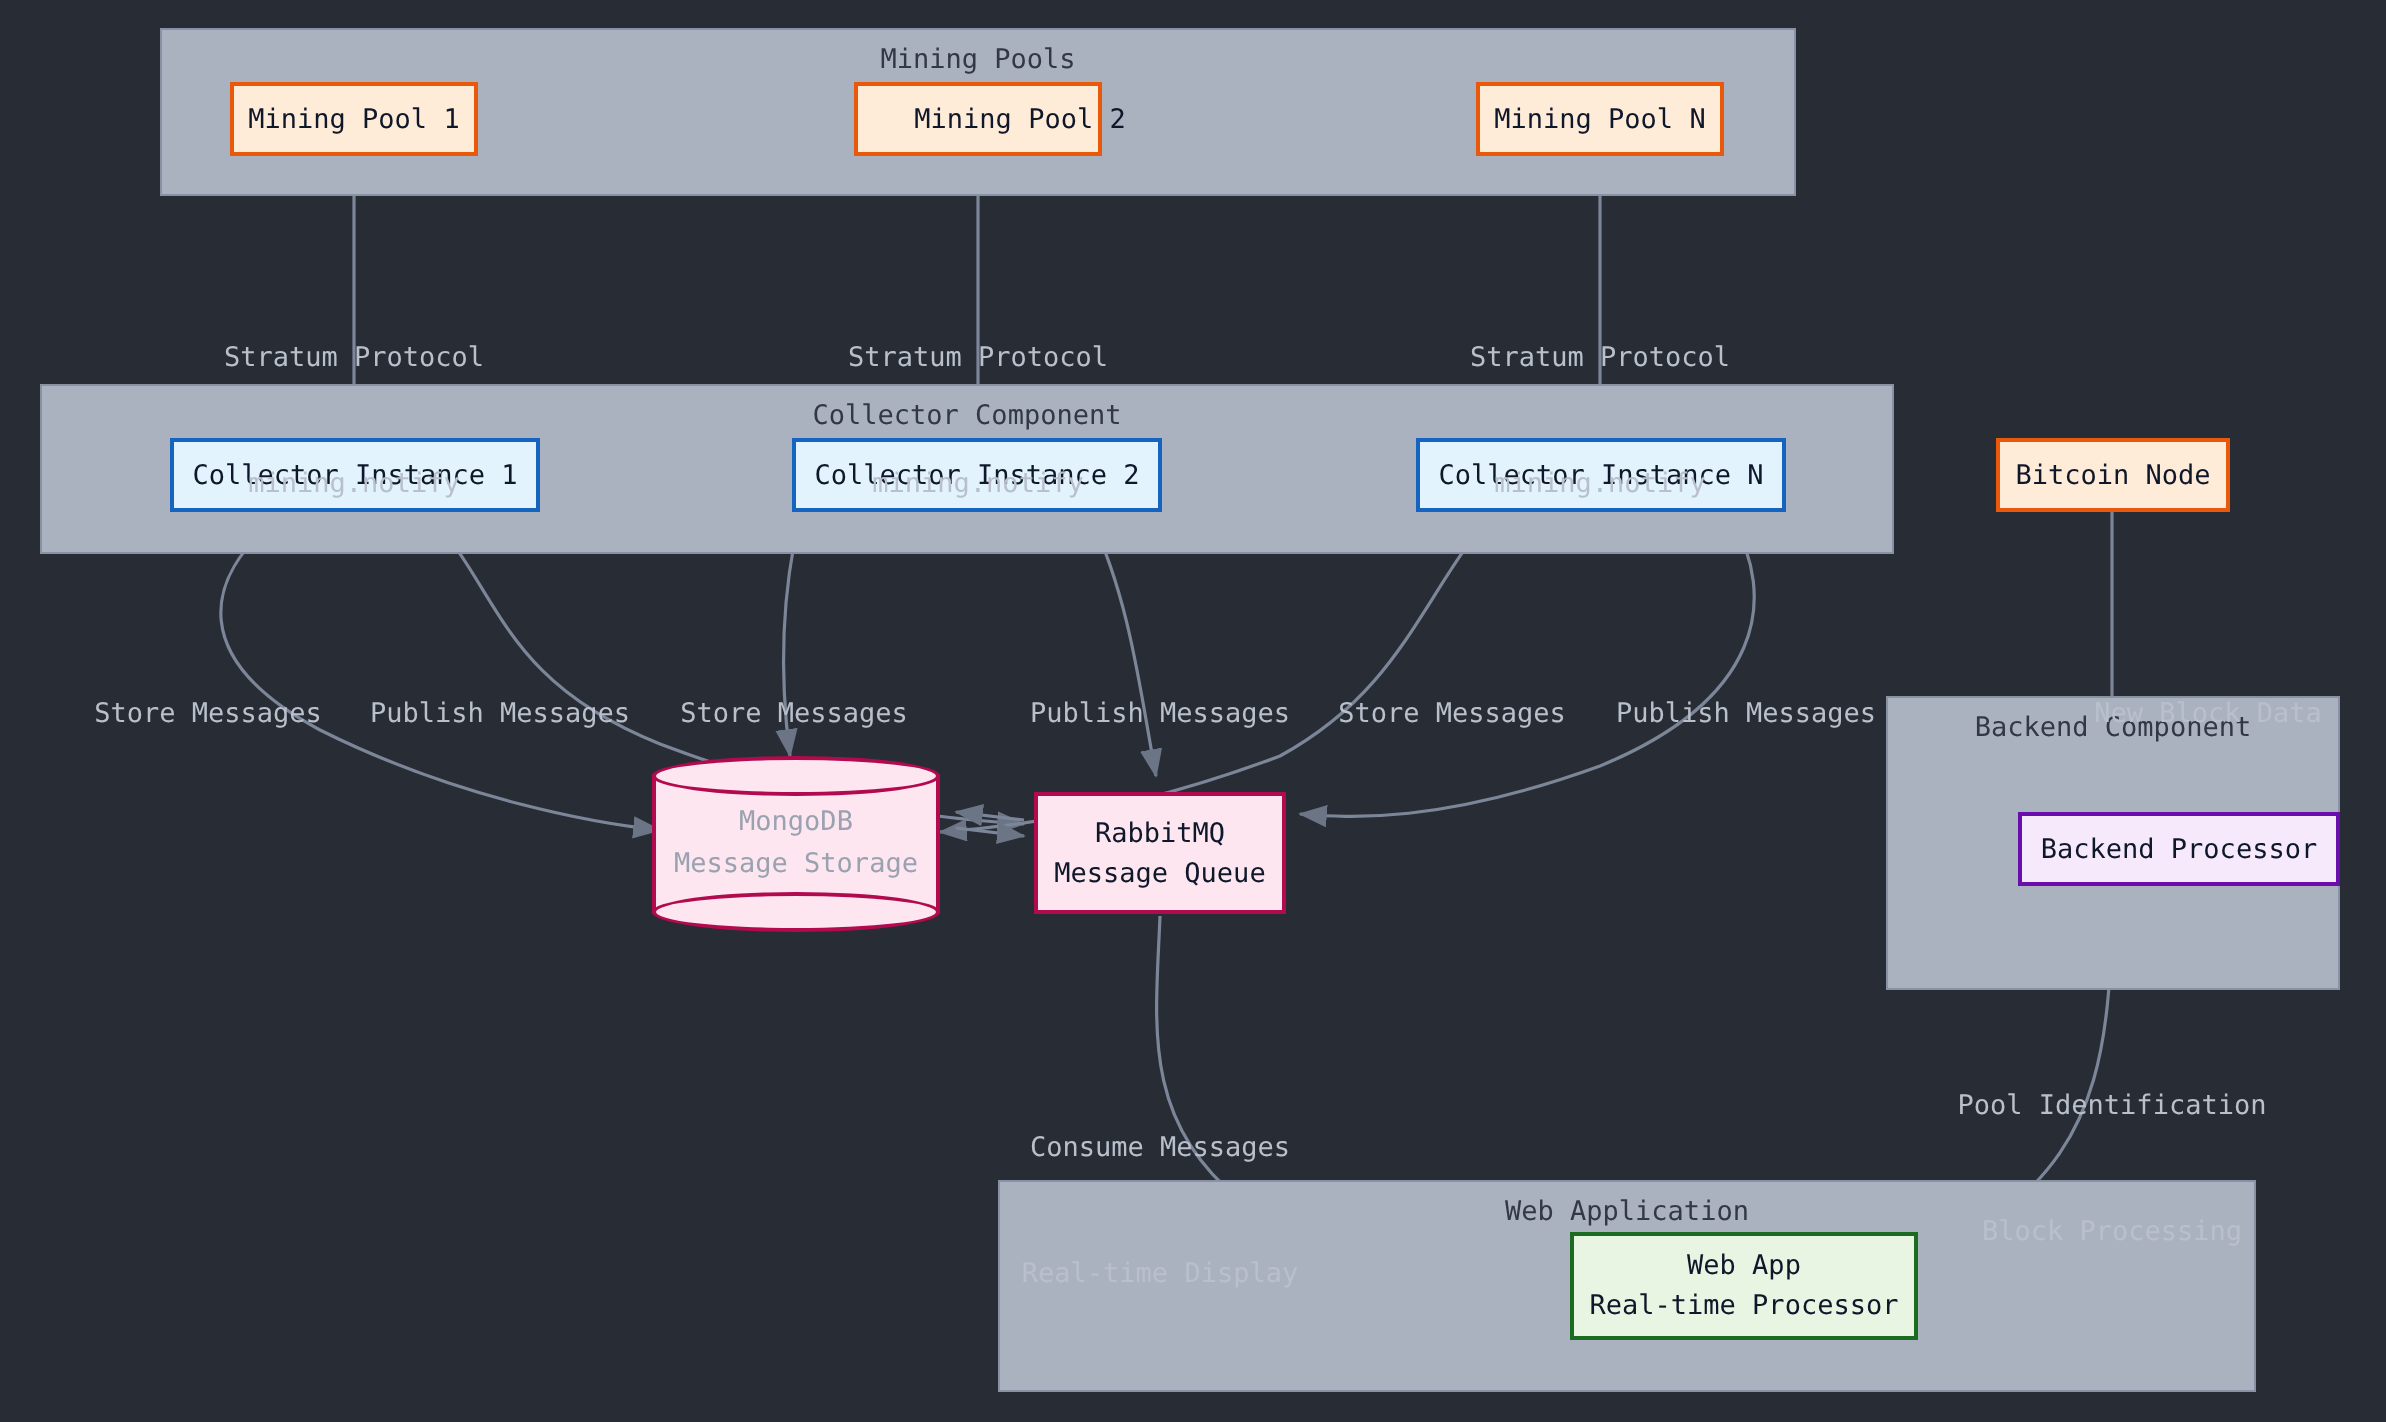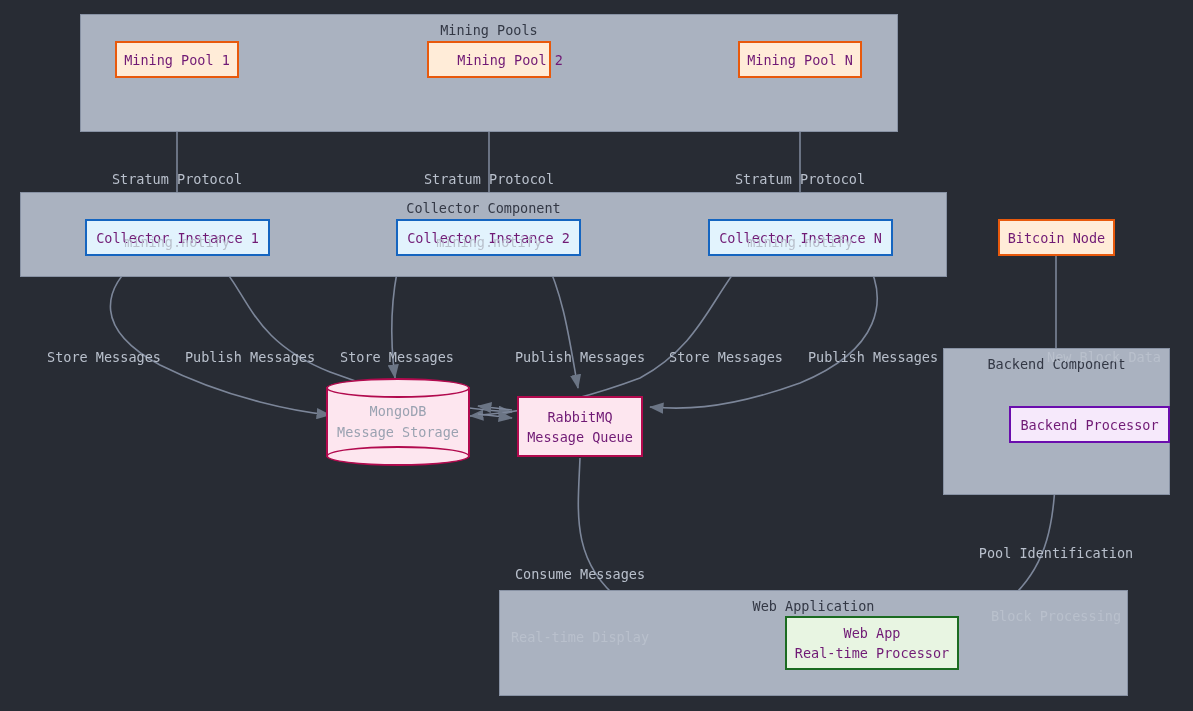--- a/index.html
+++ b/index.html
@@ -41,21 +41,21 @@
   }
   .node {
     position: absolute;
     box-sizing: border-box;
     display: flex;
     flex-direction: column;
     align-items: center;
     justify-content: center;
     font-size: 13.5px;
     line-height: 20px;
-    color: #701a75;
+    color: #0f172a;
     text-align: center;
     white-space: pre;
   }
   .node-orange {
     background: #ffecd8;
     border: 2px solid #e8590c;
   }
   .node-blue {
     background: #e2f3fd;
     border: 2px solid #1565c0;
@@ -171,21 +171,21 @@
       <path d="M512,410 L478,406"></path>
 
       <path d="M1056,253 L1056,406"></path>
 
       <path d="M580,458 C578,510 570,560 620,600 C680,636 720,642 745,643"></path>
 
       <path d="M1056,443 C1056,520 1050,570 1000,607 C950,640 945,643 930,643"></path>
     </g>
   </svg>
 
-  <div class="cluster" style="left:80px; top:14px; width:818px; height:118px;">
+  <div class="cluster" style="left:80px; top:14px; width:818px; height:84px;">
     <div class="cluster-title">Mining Pools</div>
   </div>
 
   <div class="cluster" style="left:20px; top:192px; width:927px; height:85px;">
     <div class="cluster-title">Collector Component</div>
   </div>
 
   <div class="cluster" style="left:943px; top:348px; width:227px; height:147px;padding-left:40px;">
     <div class="cluster-title">Backend Component</div>
   </div>

